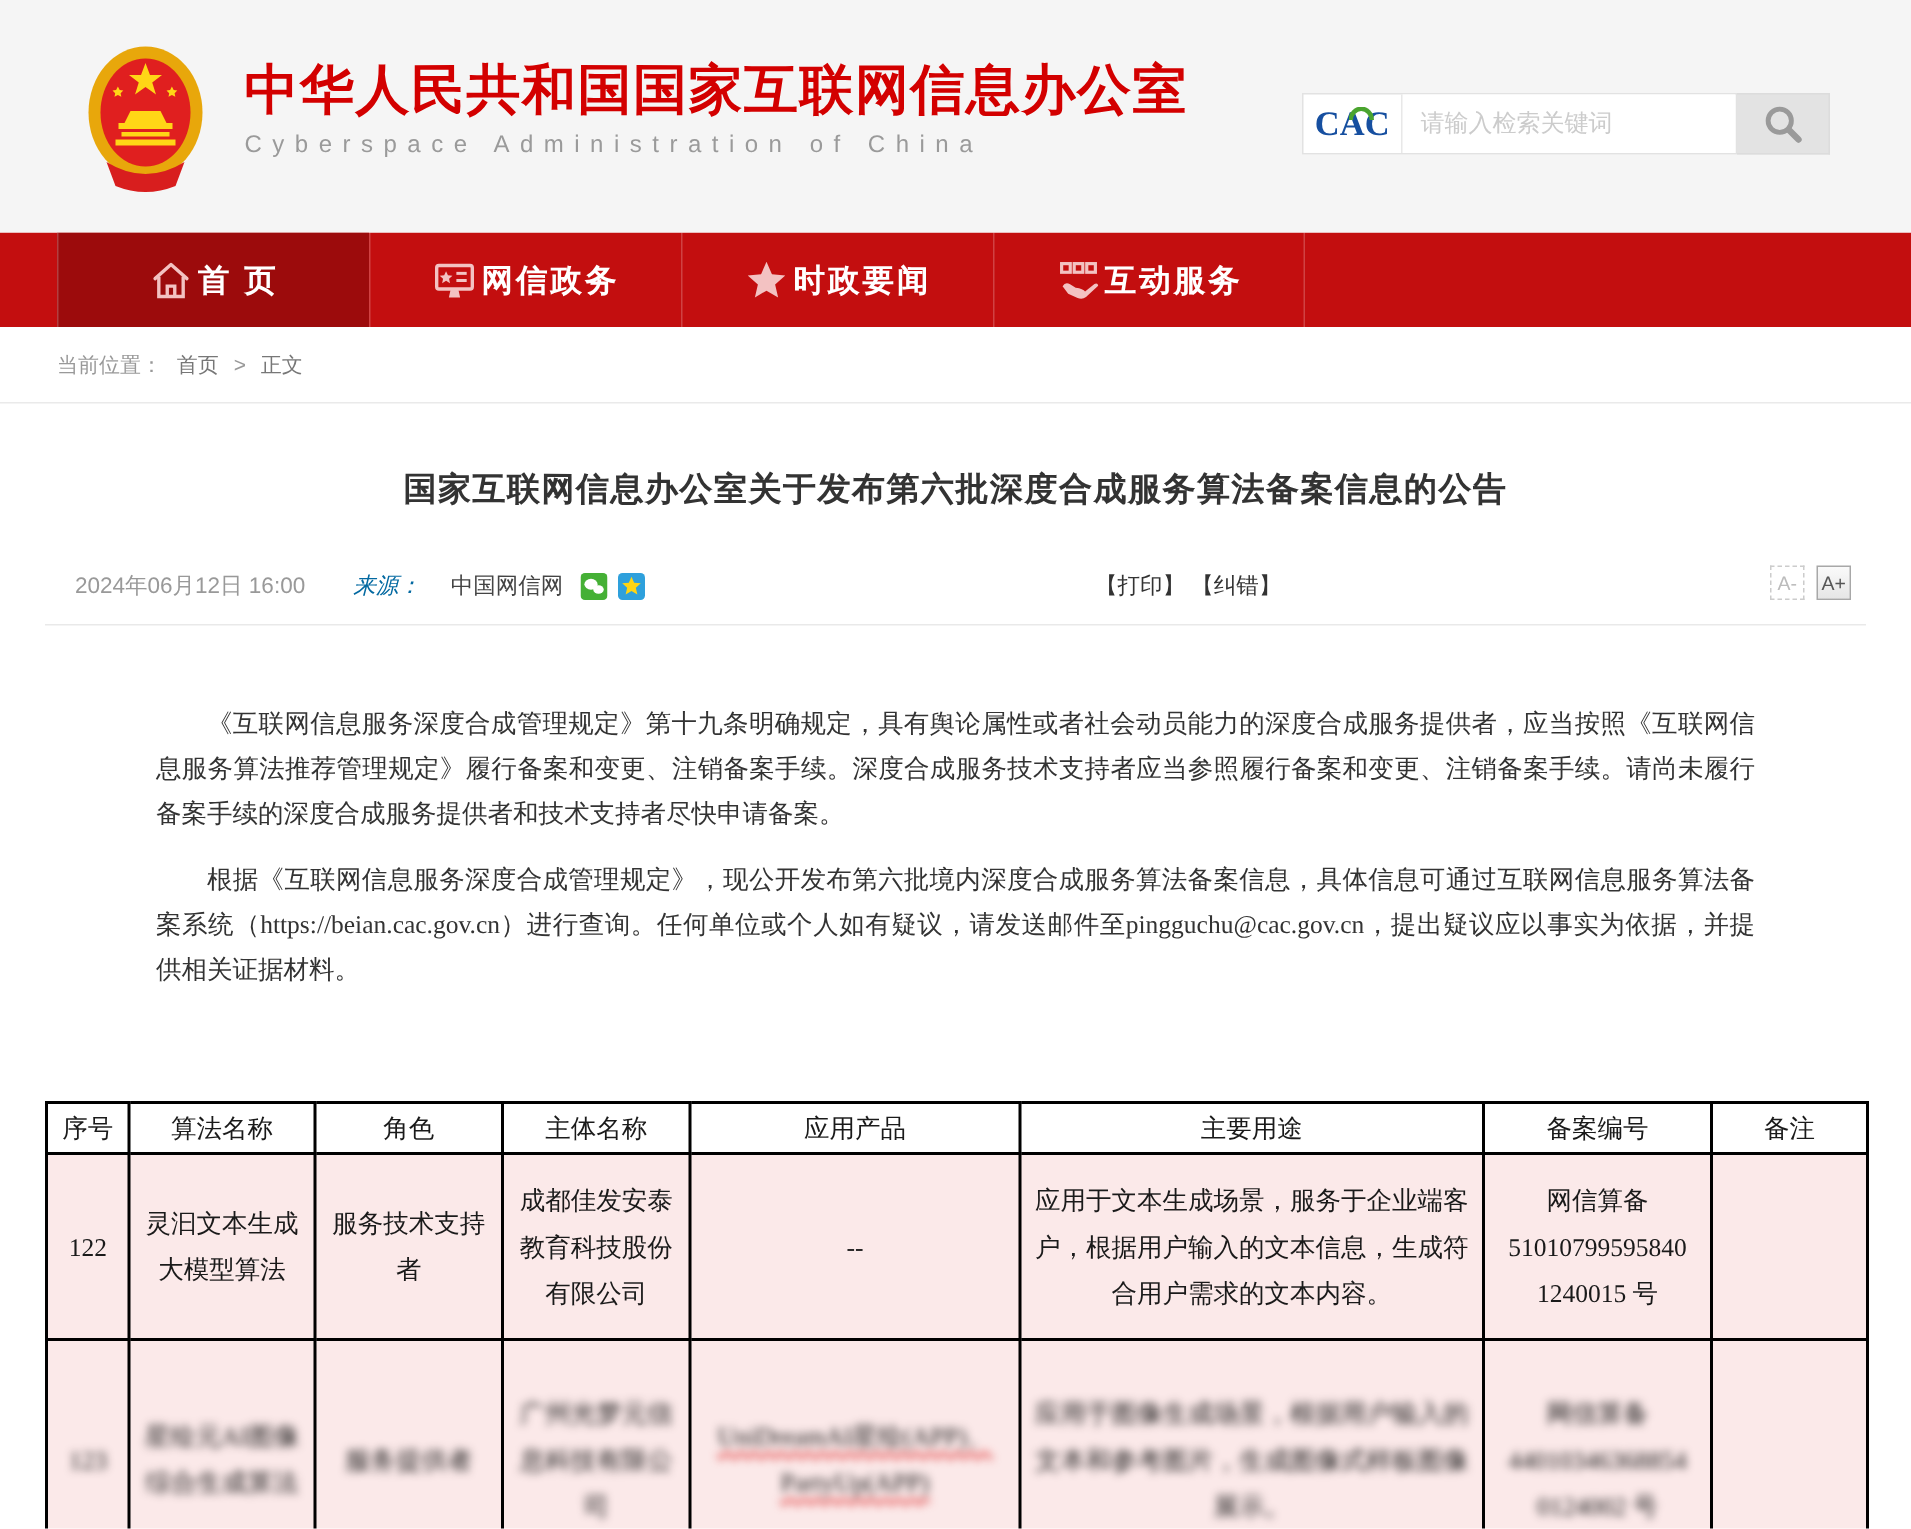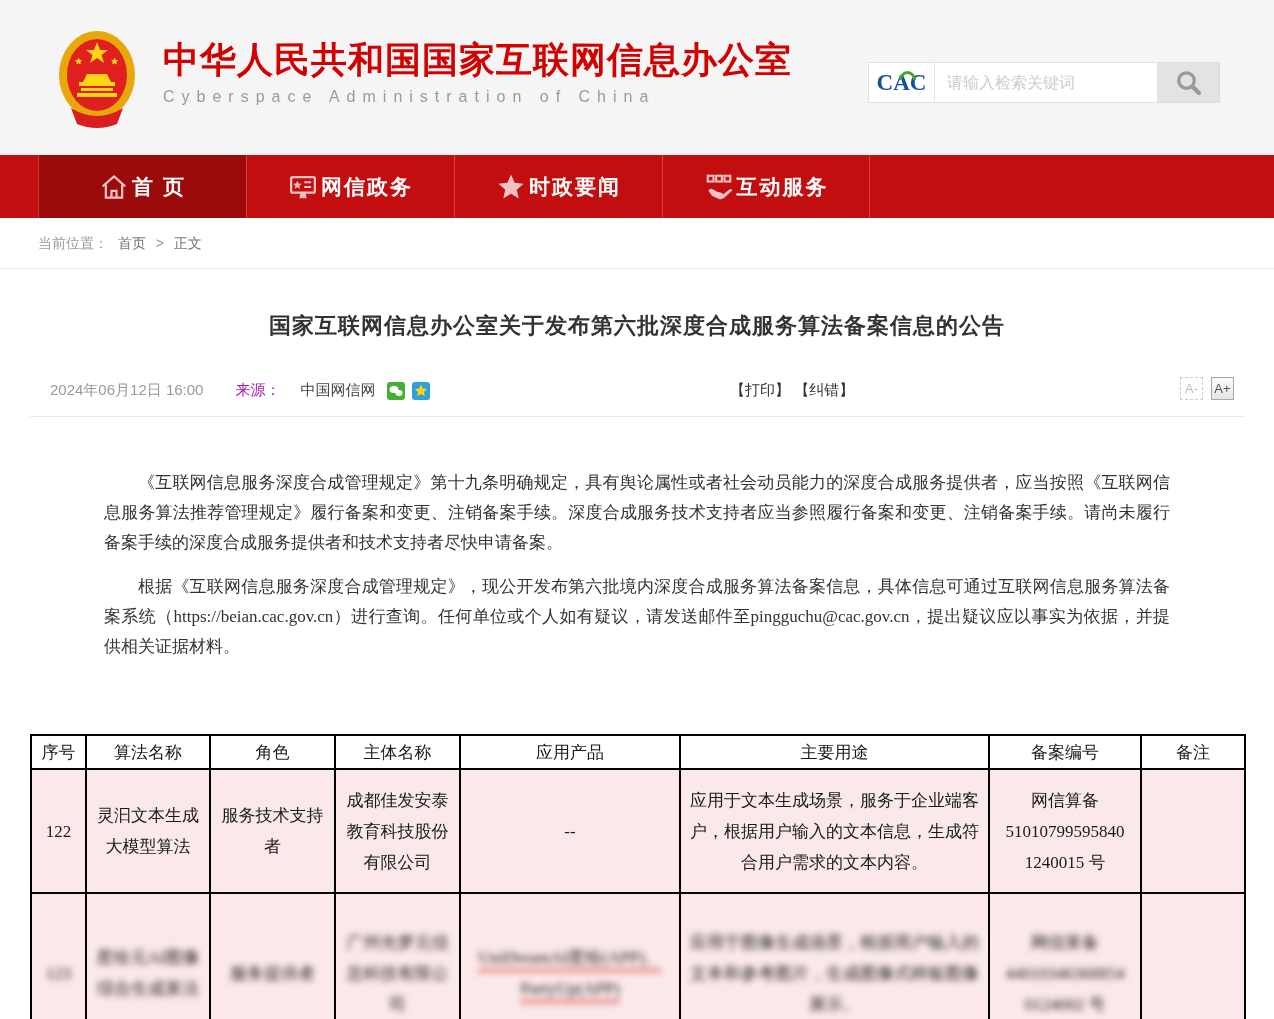--- a/index.html
+++ b/index.html
@@ -39,21 +39,21 @@
   .crumb-current { color:#777; margin-left:6px; }
 
   
   .content-panel { border-top:1px solid #eaeaea; background:#fff; }
   .container { width:1214px; margin:0 30px; position:relative; }
   .article-title { text-align:center; padding-top:42px; font-size:22px; font-weight:bold;
     color:#333; letter-spacing:1px;font-family:Liberation Serif, serif; }
   .meta-row { position:relative; margin-top:40px; height:26px; font-size:15px; color:#999; }
   .meta-left { position:absolute; left:20px; top:0; display:flex; align-items:center; }
   .meta-date { color:#999; margin-right:32px; }
-  .meta-source-label { color:#a21caf; }
+  .meta-source-label { color:#0369a1;font-style:italic; }
   .meta-source { color:#444; margin-left:20px; }
   .share-icon { width:18px; height:18px; margin-left:12px; cursor:pointer; }
   .share-icon + .share-icon { margin-left:7px; }
   .meta-center { position:absolute; left:700px; top:0; color:#333; font-size:15px; }
   .meta-center span { cursor:pointer; }
   .font-btns { position:absolute; right:10px; top:-4px; display:flex; gap:8px; }
   .btn-a-minus { width:23px; height:23px; border:1px dashed #ccc; background:#fff; color:#bbb;
     font-size:13px; text-align:center; line-height:21px; cursor:pointer; }
   .btn-a-plus { width:23px; height:23px; border:1px solid #a8a8a8; color:#555;
     background:linear-gradient(#fafafa,#e6e6e6); font-size:13px; text-align:center; line-height:21px; cursor:pointer; }

